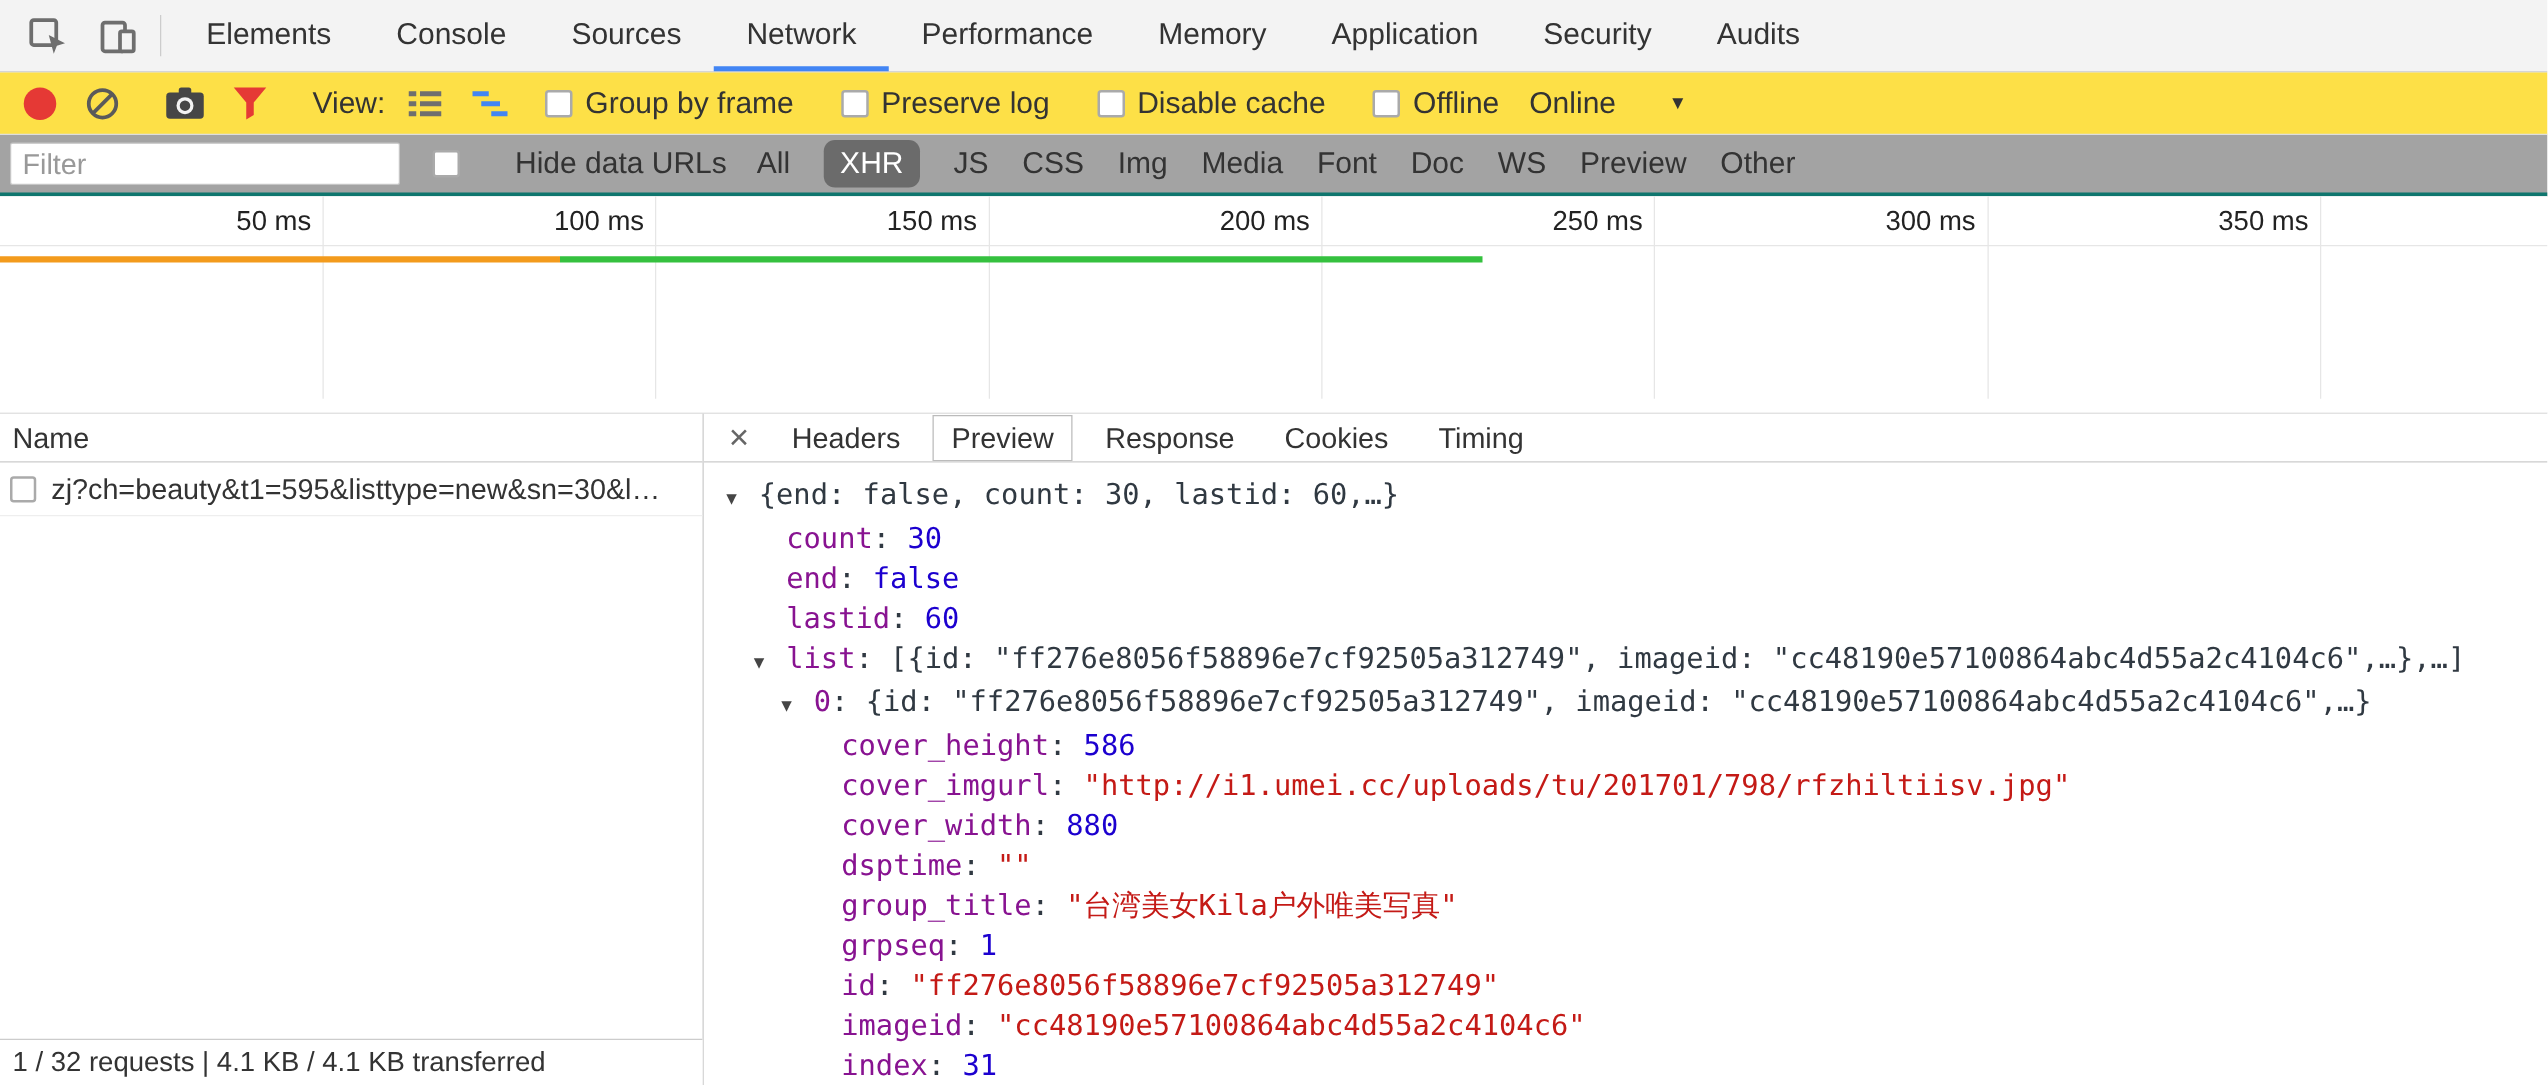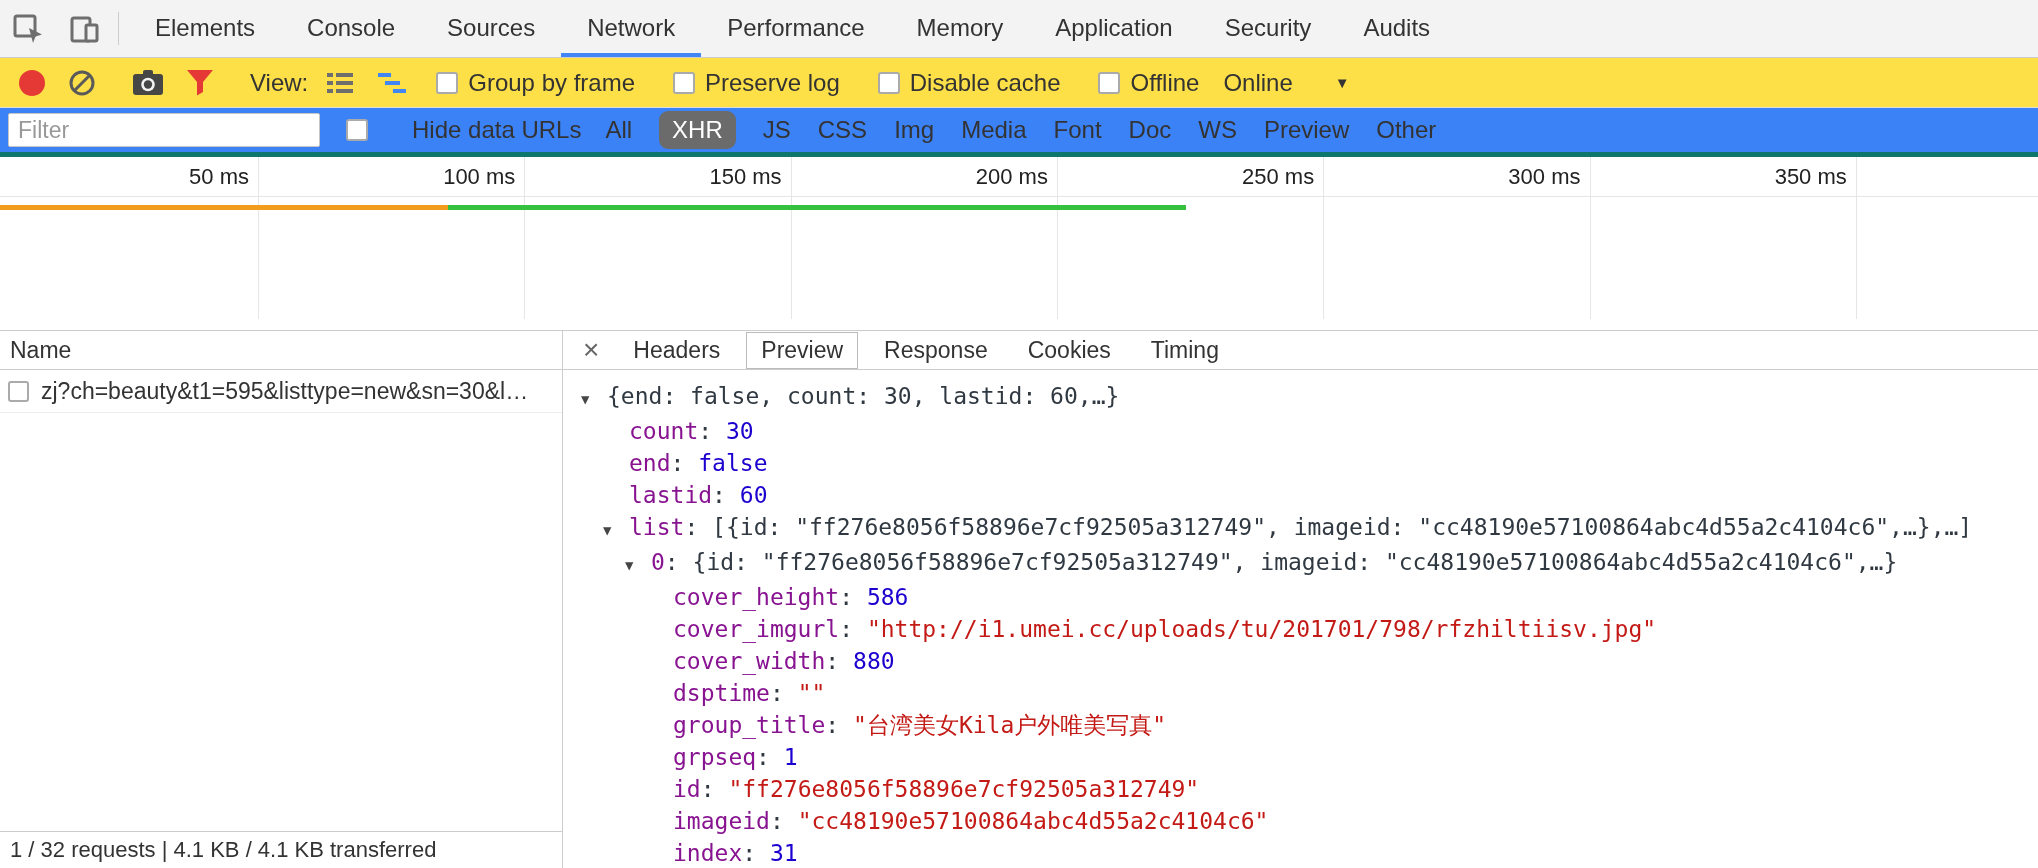--- a/index.html
+++ b/index.html
@@ -2,21 +2,21 @@
 <html style="--accent-blue: #4285f4; --record-red: #e53935; --funnel-red: #e53935; --pill-gray: #6b6b6b; --waterfall-orange: #f39b1d; --waterfall-green: #35c13f; --key-purple: #881391; --num-blue: #1c00cf; --str-red: #c41a16;"><head>
 <meta charset="utf-8">
 <style>
   * { box-sizing: border-box; margin: 0; padding: 0; }
   html, body { width: 2038px; height: 868px; overflow: hidden; background: #fff;
                font-family: "Liberation Sans", sans-serif; }
   .devtools { width: 100%; height: 100%; display: flex; flex-direction: column; }
 
   
   .main-tabbar { height: 58px; flex: none; background: #f3f3f3; border-bottom: 1px solid #ccc;
-                 display: flex; align-items: stretch; }
+                 display: flex; align-items: stretch; padding-left: 10px; }
   .icon-btn { display: flex; align-items: center; justify-content: center; padding: 0 12px; cursor: pointer; }
   .vsep { width: 1px; background: #ccc; margin: 12px 6px; }
   .main-tabs { display: flex; align-items: stretch; margin-left: 4px; }
   .main-tab { display: flex; align-items: center; padding: 2px 26px 0 26px; font-size: 24px; color: #333;
               border-bottom: 4px solid transparent; cursor: pointer; }
   .main-tab.active { border-bottom-color: var(--accent-blue, #4285f4); }
 
   
   .toolbar { height: 50px; flex: none; background: #fde047; border-bottom: 1px solid #ddd;
              display: flex; align-items: center; padding-left: 8px; }
@@ -24,21 +24,21 @@
   .record-dot { width: 26px; height: 26px; border-radius: 50%; background: var(--record-red, #e53935); }
   .ui-label { font-size: 24px; color: #333; margin: 0 6px 0 12px; }
   .checks { display: flex; align-items: center; gap: 38px; margin-left: 18px; }
   .cb-group { display: flex; align-items: center; gap: 10px; cursor: pointer; }
   .cb { width: 22px; height: 22px; border: 2px solid #aaa; border-radius: 3px; background: #fff; flex: none; }
   .cb-label { font-size: 24px; color: #333; white-space: nowrap; }
   .throttle { display: flex; align-items: center; margin-left: 24px; font-size: 24px; color: #333; cursor: pointer; }
   .dd { font-size: 15px; margin-left: 42px; color: #333; }
 
   
-  .filterbar { height: 49px; flex: none; background: #3b82f6; border-bottom: 5px solid #0f766e;
+  .filterbar { height: 49px; flex: none; background: #a3a3a3; border-bottom: 3px solid #0f766e;
                display: flex; align-items: center; padding-left: 8px; }
   .filter-input { width: 312px; height: 34px; border: 1px solid #c5c5c5; border-radius: 2px;
                   font-size: 23px; font-family: inherit; padding: 0 9px; color: #333; background: #fff; outline: none; }
   .filter-input::placeholder { color: #999; }
   .filterbar .cb-group { margin-left: 26px; gap: 44px; }
   .ftypes { display: flex; align-items: center; gap: 27px; margin-left: 24px; }
   .ftype { font-size: 24px; color: #333; cursor: pointer; }
   .ftype.selected { background: var(--pill-gray, #6b6b6b); color: #fff; padding: 5px 13px; border-radius: 9px; }
 
   

